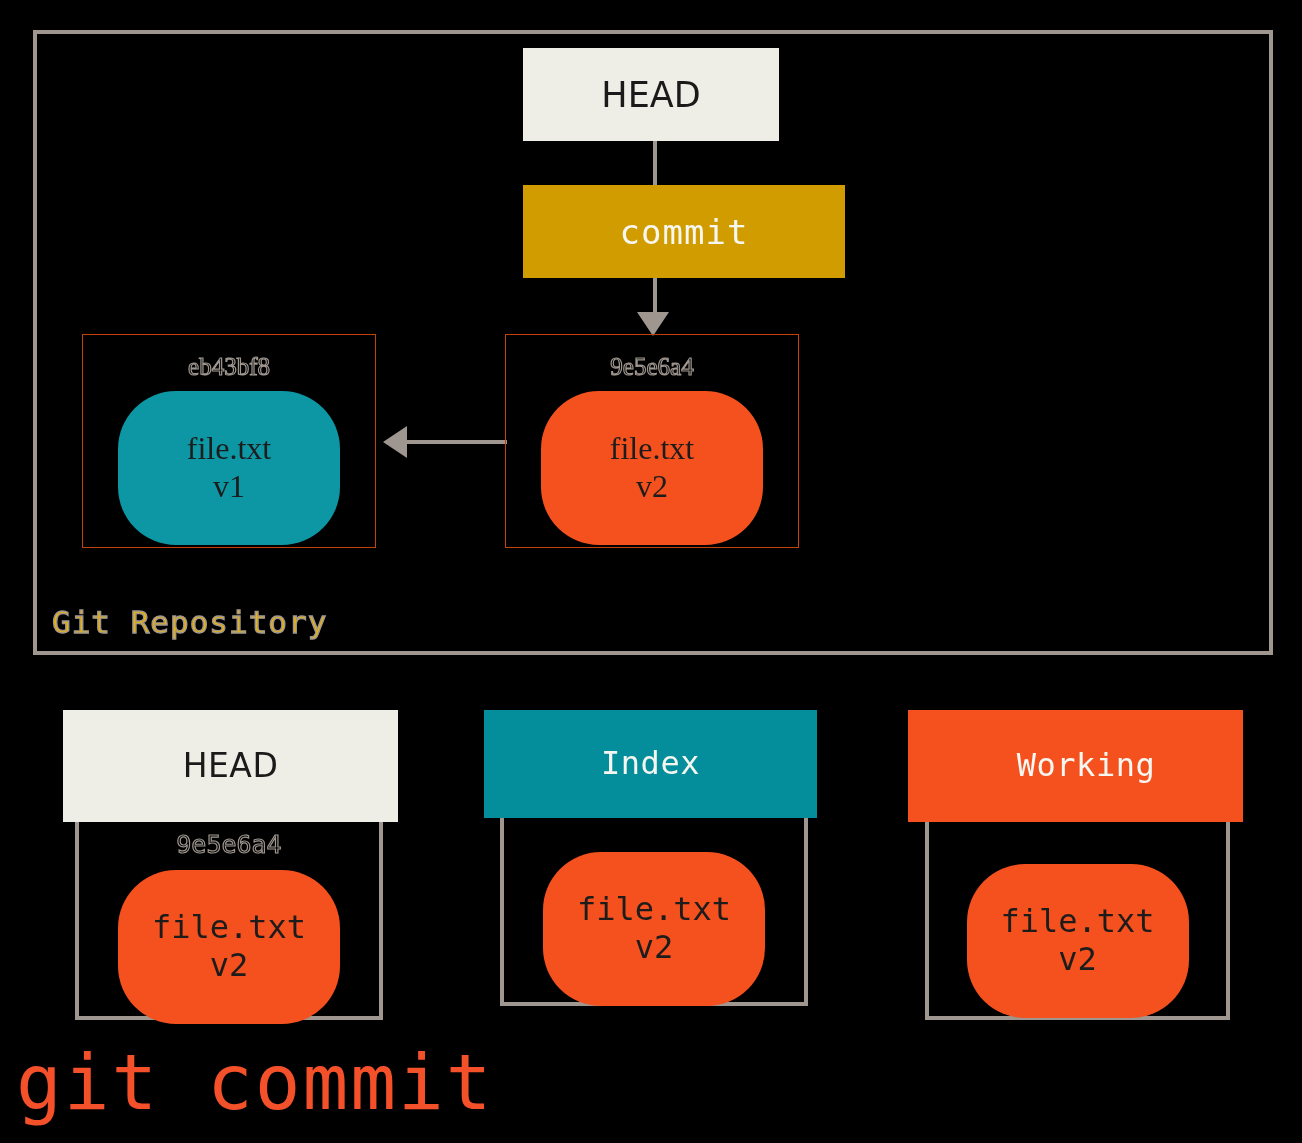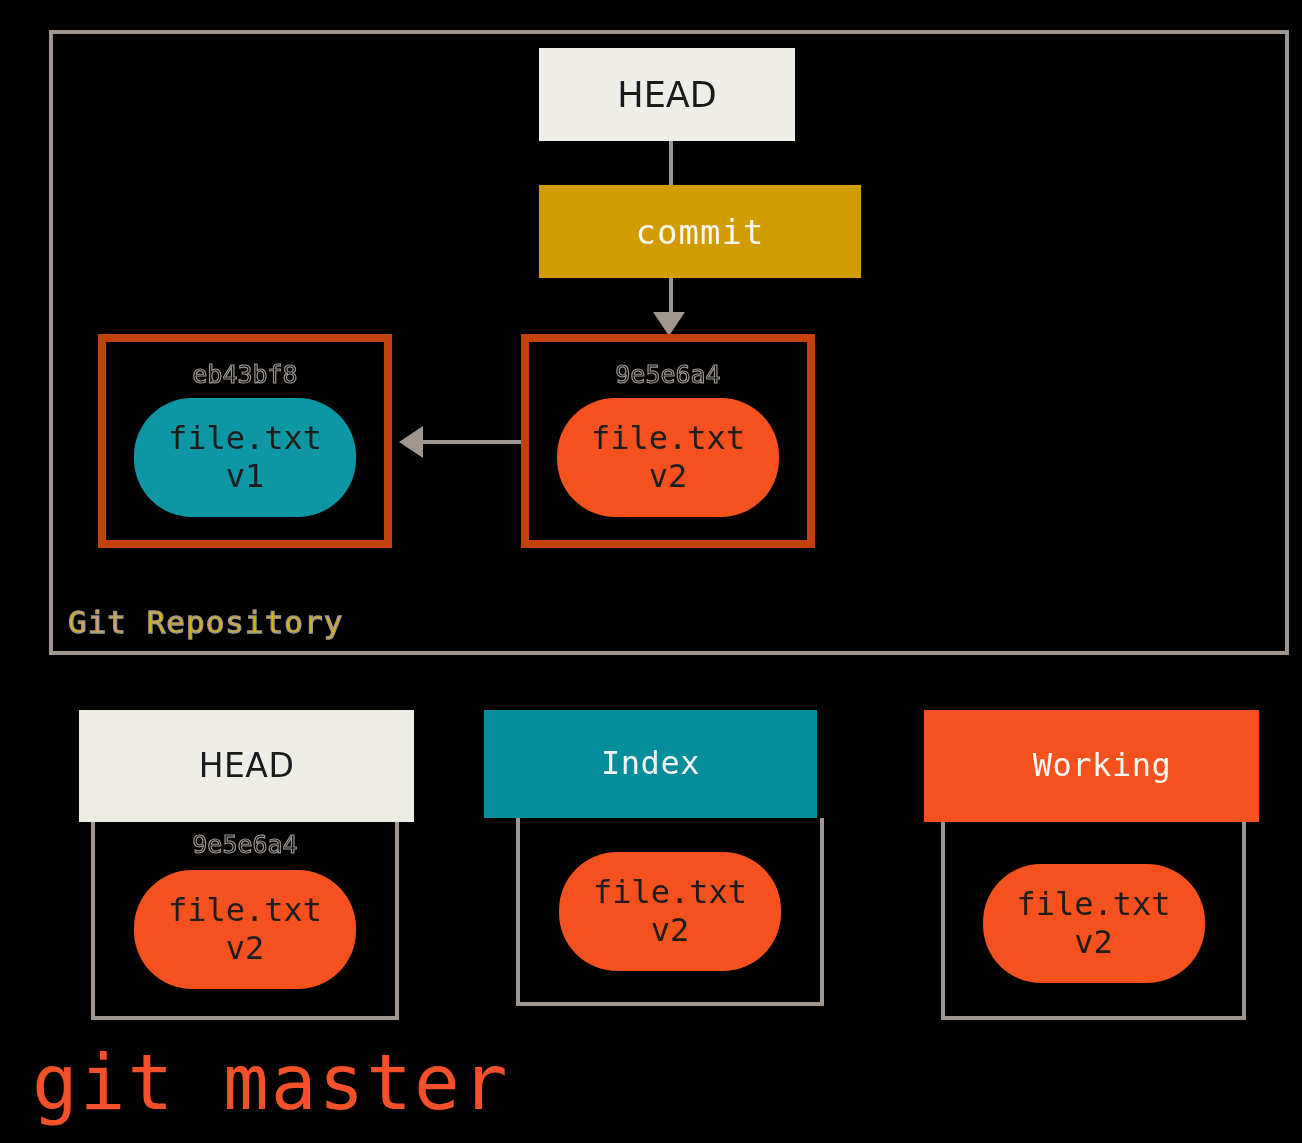--- a/index.html
+++ b/index.html
@@ -10,21 +10,21 @@
   body {
     font-family: "DejaVu Sans Mono", "Liberation Mono", monospace;
   }
   #stage {
     position: relative;
     width: 1302px;
     height: 1143px;
     background: #000000;
     overflow: hidden;
   }
-  .abs { position: absolute; box-sizing: border-box; margin-left: 16px; }
+  .abs { position: absolute; box-sizing: border-box; }
 
   
   #repo-frame {
     left: 33px; top: 30px;
     width: 1240px; height: 625px;
     border: 4px solid #9e968f;
     background: transparent;
   }
   #repo-label {
     left: 52px; top: 604px;
@@ -77,39 +77,40 @@
   #arrow-left-commit {
     left: 383px; top: 426px;
     width: 0; height: 0;
     border-top: 16px solid transparent;
     border-bottom: 16px solid transparent;
     border-right: 24px solid #9e968f;
   }
 
   
   .commit-box {
-    border: 8px solid #c2410c;
+    border: 1px solid #c2410c;
     background: transparent;
+    font-family: Liberation Serif, serif;
   }
   #commit-old { left: 82px; top: 334px; width: 294px; height: 214px; }
   #commit-new { left: 505px; top: 334px; width: 294px; height: 214px; }
   .commit-hash {
     position: absolute;
     left: 0; right: 0; top: 18px;
     text-align: center;
     font-size: 25px;
     color: #000000;
     -webkit-text-stroke: 1.2px #9e968f;
   }
   .blob {
     position: absolute;
     left: 50%;
     transform: translateX(-50%);
     top: 56px;
-    width: 222px; height: 119px;
+    width: 222px; height: 154px;
     border-radius: 58px;
     display: flex;
     flex-direction: column;
     align-items: center;
     justify-content: center;
     line-height: 1.18;
   }
   .blob .l1, .blob .l2 {
     font-size: 32px;
     color: #1c1c1c;
@@ -145,21 +146,21 @@
   }
   #panel-head-body {
     left: 75px; top: 822px;
     width: 308px; height: 198px;
   }
   #panel-head-body .commit-hash { top: 8px; }
   #panel-head-body .blob { top: 48px; }
 
   
   #panel-index-header {
-    left: 468px; top: 710px;
+    left: 484px; top: 710px;
     width: 333px; height: 108px;
     background: #048e9c;
     color: #f5f5f0;
   }
   #panel-index-body {
     left: 500px; top: 818px;
     width: 308px; height: 188px;
   }
   #panel-index-body .blob { top: 34px; }
 
@@ -251,15 +252,15 @@
   <div class="abs panel-header" id="panel-wd-header">
     <span>Working</span>
   </div>
   <div class="abs panel-body" id="panel-wd-body">
     <div class="blob orange">
       <span class="l1">file.txt</span>
       <span class="l2">v2</span>
     </div>
   </div>
 
-  <div class="abs" id="caption">git master</div>
+  <div class="abs" id="caption">git commit</div>
 
 </div>
 
 </body></html>

